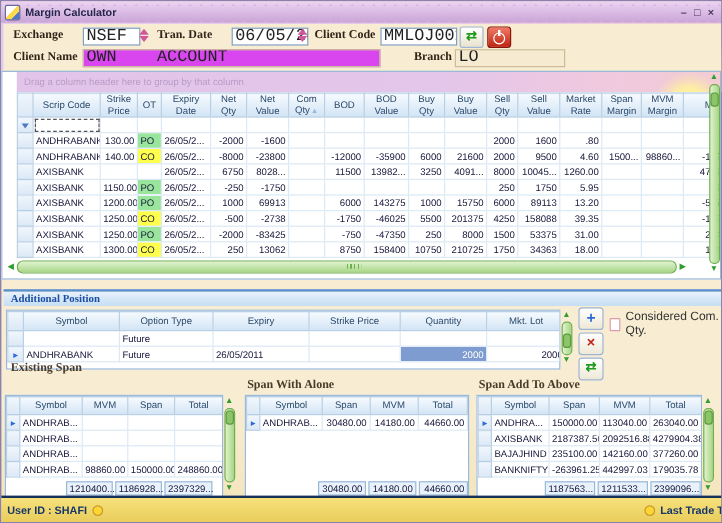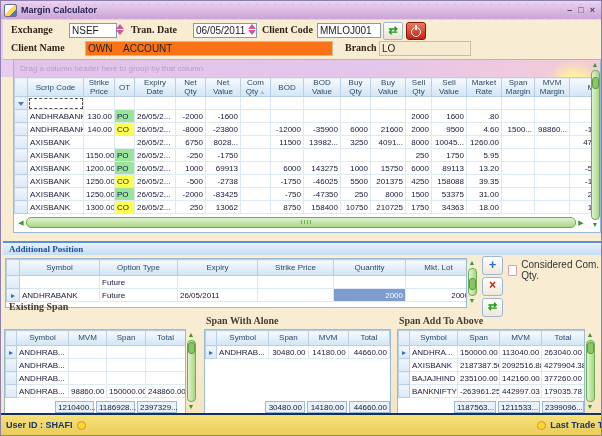--- a/index.html
+++ b/index.html
@@ -21,21 +21,21 @@
        display:flex;align-items:center;font-size:9px;color:#26264e;font-weight:bold;}
   .appicon{width:11px;height:11px;margin:0 4px 0 3px;border:1px solid #6a6a98;border-radius:2px;
        background:linear-gradient(135deg,#fdfdfd 0 45%,#ffd84d 45% 70%,#4d79c6 70%);}
   .winbtns{margin-left:auto;display:flex;gap:6px;margin-right:8px;color:#4c3a5e;font-weight:bold;font-size:9px;}
   .winbtns span{cursor:default;}
   
   .form{position:absolute;left:2px;top:19px;width:598px;height:39px;background:#f8edd2;
         border-bottom:1px solid #cbbd97;font-family:"Liberation Serif",serif;}
   .flabel{position:absolute;font-size:10px;font-weight:bold;color:#33241a;}
   .ffield{position:absolute;height:13px;background:#fff;border:1px solid #7f9db9;
-          font-family:Liberation Sans, sans-serif;font-size:10px;color:#222;padding:0 2px;line-height:13px;
+          font-family:Liberation Mono, monospace;font-size:14px;color:#222;padding:0 2px;line-height:13px;
           white-space:pre;overflow:hidden;}
   .spin{position:absolute;width:11px;height:13px;}
   .spin:before,.spin:after{content:"";position:absolute;left:2px;border-left:4px solid transparent;border-right:4px solid transparent;}
   .spin:before{top:1px;border-bottom:5px solid #d1569a;}
   .spin:after{bottom:1px;border-top:5px solid #d1569a;}
   .btn-refresh{position:absolute;width:18px;height:16px;background:linear-gradient(#ffffff,#e9e3cf);
           border:1px solid #9db6d6;border-radius:2px;color:#1d9b1d;font-weight:bold;font-size:11px;
           text-align:center;line-height:15px;cursor:pointer;}
   .btn-power{position:absolute;width:18px;height:16px;background:linear-gradient(#ef7b66,#c12312);
           border:1px solid #8a150a;border-radius:3px;cursor:pointer;}
@@ -48,22 +48,22 @@
   table.grid td{border:1px solid #dde9f5;font-size:8px;color:#16163a;padding:0 2px;height:12px;
      white-space:nowrap;overflow:hidden;background:#fff;}
   table.grid td.ind,table.grid th.ind{background:linear-gradient(#f0f6fc,#dbe8f6);border-color:#b9cfe4;padding:0;text-align:center;}
   td.al{text-align:left;}td.ar{text-align:right;}td.ac{text-align:left;}
   td.selcell{color:#fff !important;}
   td.dash{outline:1px dashed #555;outline-offset:-2px;}
   .selarrow{color:#2b6bd6;font-size:8px;}
   .sort{font-size:6px;color:#8fb8e2;margin-left:1px;}
   .funnel{display:inline-block;width:0;height:0;border-left:3px solid transparent;border-right:3px solid transparent;border-top:4px solid #4d79c6;}
   
-  .maingrid{position:absolute;left:12px;top:58px;width:586px;height:172px;background:#fff;
-      border:1px solid #9ab8d8;overflow:hidden;}
+  .maingrid{position:absolute;left:0;top:58px;width:586px;height:172px;background:#fff;
+      border:1px solid #9ab8d8;overflow:hidden;padding-left:12px;}
   .grouphint{height:17px;line-height:17px;font-size:8px;color:#b99cc6;padding-left:6px;
       background:
         radial-gradient(circle at 560px 30px,#ffefa0 0 16px,rgba(255,239,160,.5) 22px,rgba(255,239,160,0) 30px),
         radial-gradient(ellipse at 610px 26px,#ecc08e 0 46px,rgba(236,192,142,0) 66px),
         linear-gradient(90deg,#e2c4ea 0%,#e4c6ea 62%,#eec8e0 80%,#f3ccd4 100%);}
   
   .hscroll{position:absolute;left:2px;bottom:4px;width:570px;height:11px;display:flex;align-items:center;}
   .harrow{width:10px;height:10px;font-size:7px;color:#2f9e2f;text-align:center;line-height:10px;}
   .htrack{flex:1;height:9px;background:linear-gradient(#dff3cf,#a8d687);border:1px solid #6fae4e;border-radius:5px;position:relative;}
   .grip{position:absolute;left:50%;top:2px;width:12px;height:4px;
@@ -122,21 +122,21 @@
     <span class="spin" style="left:111px;top:3px"></span>
     <span class="flabel" style="left:128px;top:4px">Tran. Date</span>
     <span class="ffield" style="left:190px;top:3px;width:58px">06/05/2011</span>
     <span class="spin" style="left:243px;top:3px"></span>
     <span class="flabel" style="left:259px;top:4px">Client Code</span>
     <span class="ffield" style="left:314px;top:3px;width:58px">MMLOJ001</span>
     <span class="btn-refresh" style="left:380px;top:2px">⇄</span>
     <span class="btn-power" style="left:403px;top:2px"></span>
 
     <span class="flabel" style="left:8px;top:22px">Client Name</span>
-    <span class="ffield" style="left:82px;top:21px;width:242px;border-color:#cbbd97;background:#f97316">OWN    ACCOUNT</span>
+    <span class="ffield" style="left:66px;top:21px;width:242px;border-color:#cbbd97;background:#d946ef">OWN    ACCOUNT</span>
     <span class="flabel" style="left:342px;top:22px">Branch</span>
     <span class="ffield" style="left:376px;top:21px;width:86px;border-color:#cbbd97;background:#f6ebd0">LO</span>
   </div>
 
   <div class="maingrid">
     <div class="grouphint">Drag a column header here to group by that column</div>
     <div>
         <table class="grid">
           <colgroup>
             <col style="width: 13px;">

